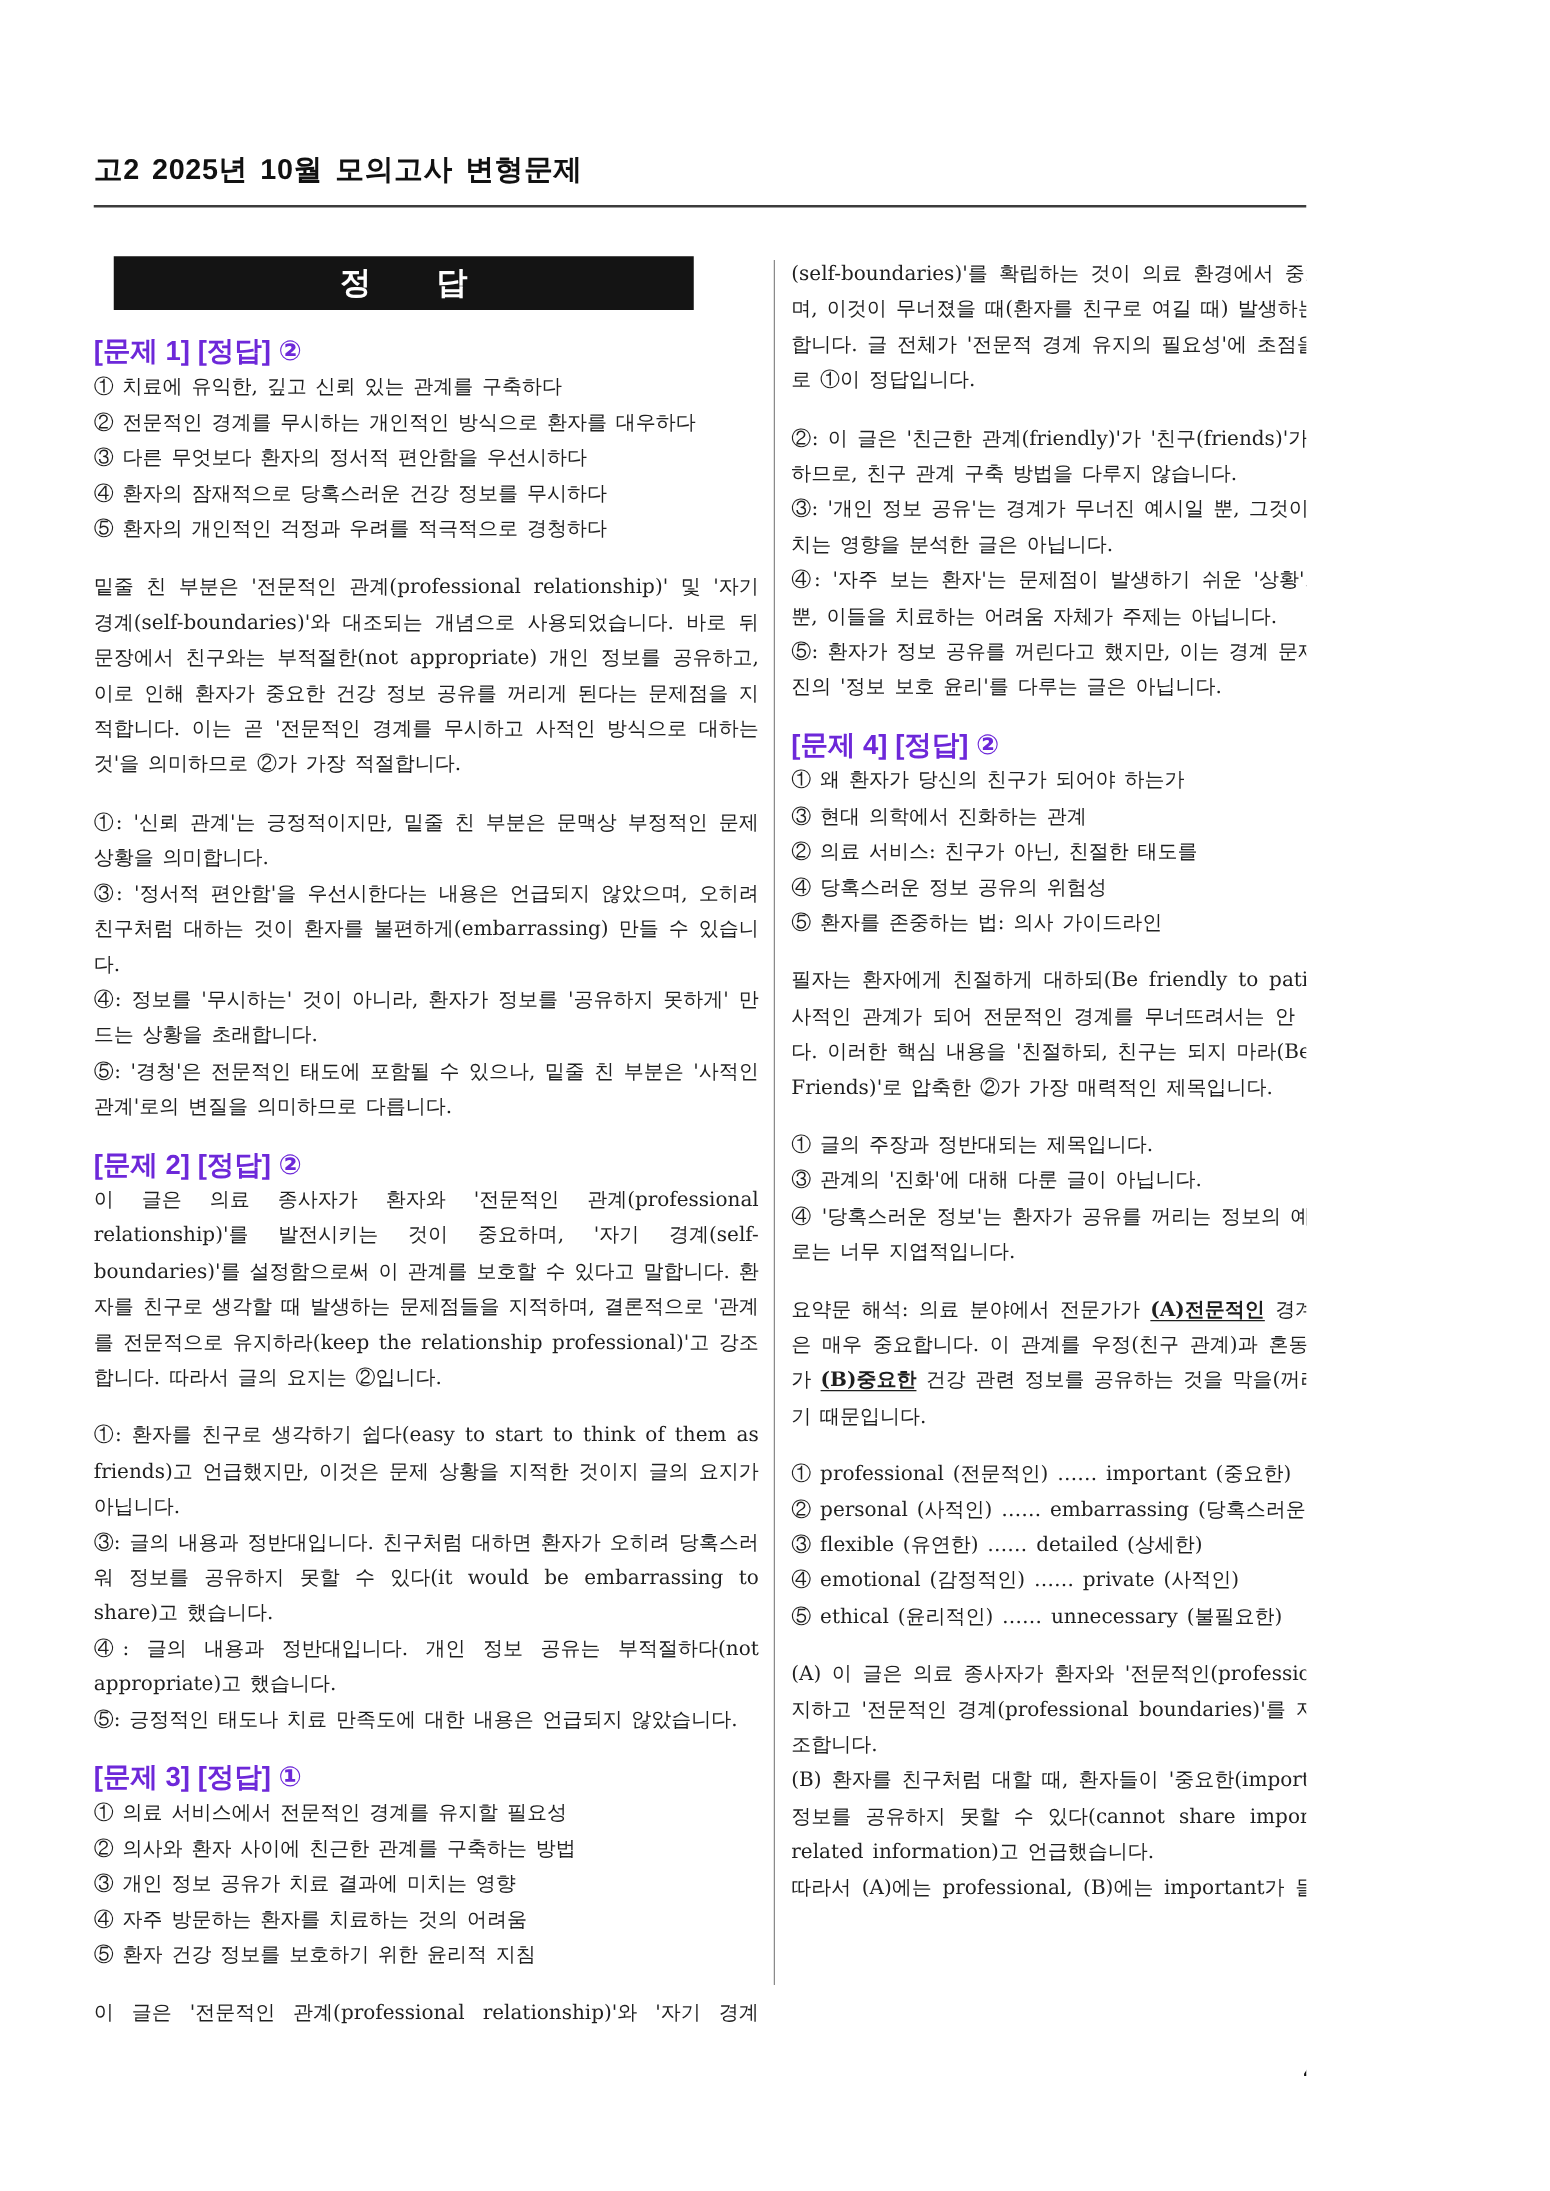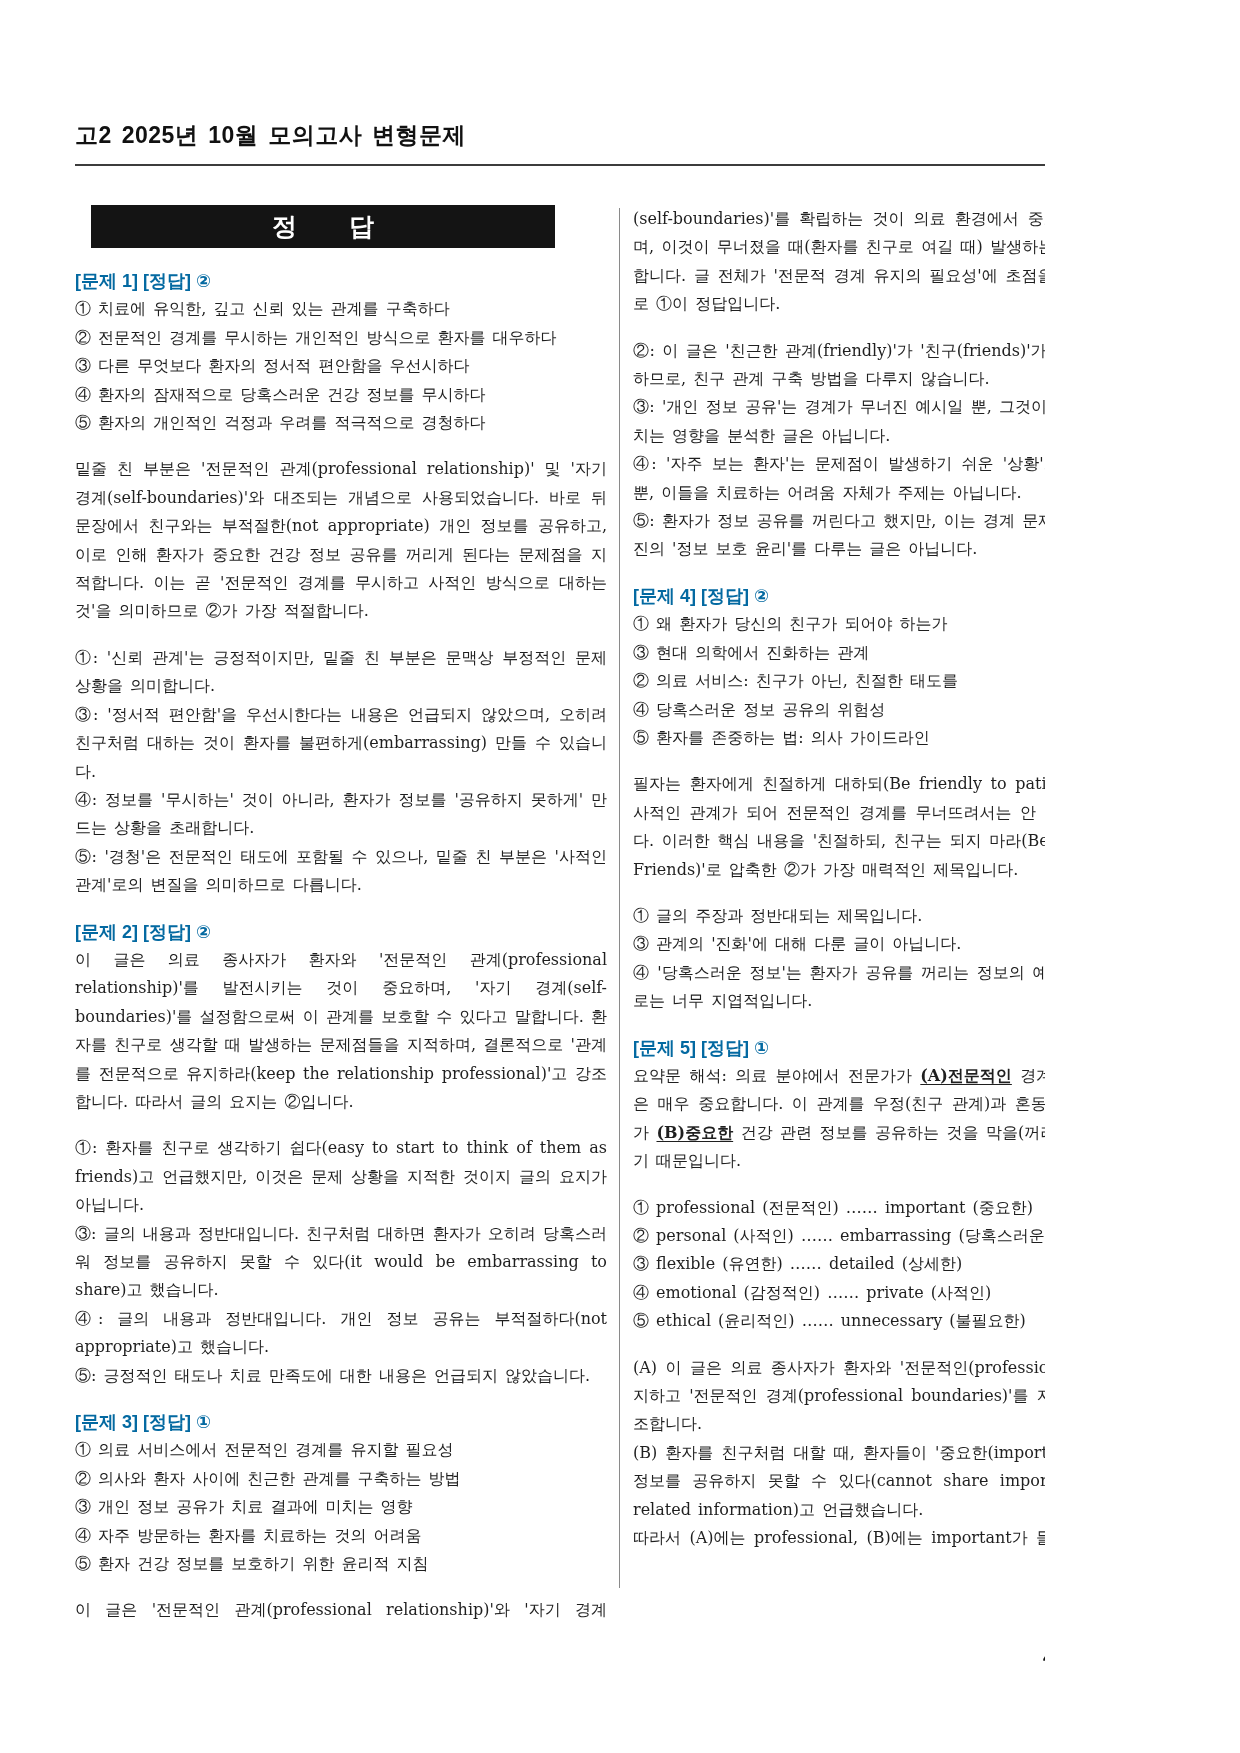--- a/index.html
+++ b/index.html
@@ -31,21 +31,21 @@
     display: flex; align-items: center; justify-content: center; gap: 52px;
     margin-bottom: 19px;
   }
   .banner span {
     color: #ffffff; font-family: "Liberation Sans", "DejaVu Sans", sans-serif;
     font-weight: bold; font-size: 25px;
   }
 
   .h-block {
     font-family: "Liberation Sans", "DejaVu Sans", sans-serif;
-    font-weight: bold; font-size: 18px; color: #0369a1;
+    font-weight: bold; font-size: 22px; color: #6d28d9;
   }
   .p-block { text-align: justify; word-spacing: 2px; }
   .jlast { text-align-last: justify; }
   .opt-block { word-spacing: 2px; }
   .gap { height: 18px; }
 
   .bu { font-weight: bold; text-decoration: underline; text-underline-offset: 3px; }
 
   .page-num {
     position: absolute; left: 1012px; top: 1648px; width: 50px; text-align: right;
@@ -117,21 +117,20 @@
         <div class="opt-block">② 의료 서비스: 친구가 아닌, 친절한 태도를</div>
         <div class="opt-block">④ 당혹스러운 정보 공유의 위험성</div>
         <div class="opt-block">⑤ 환자를 존중하는 법: 의사 가이드라인</div>
         <div class="gap"></div>
         <div class="p-block">필자는 환자에게 친절하게 대하되(Be friendly to patients), 친구처럼 사적인 관계가 되어 전문적인 경계를 무너뜨려서는 안 된다고 주장합니다. 이러한 핵심 내용을 '친절하되, 친구는 되지 마라(Be Friendly, Not Friends)'로 압축한 ②가 가장 매력적인 제목입니다.</div>
         <div class="gap"></div>
         <div class="p-block">① 글의 주장과 정반대되는 제목입니다.</div>
         <div class="p-block">③ 관계의 '진화'에 대해 다룬 글이 아닙니다.</div>
         <div class="p-block">④ '당혹스러운 정보'는 환자가 공유를 꺼리는 정보의 예시일 뿐, 제목으로는 너무 지엽적입니다.</div>
         <div class="gap"></div>
-        <div class="h-block">[문제 5] [정답] ①</div>
         <div class="p-block"><span>요약문 해석: 의료 분야에서 전문가가 </span><span class="bu">(A)전문적인</span><span> 경계를 유지하는 것은 매우 중요합니다. 이 관계를 우정(친구 관계)과 혼동하게 되면, 환자가 </span><span class="bu">(B)중요한</span><span> 건강 관련 정보를 공유하는 것을 막을(꺼리게 만들) 수 있기 때문입니다.</span></div>
         <div class="gap"></div>
         <div class="opt-block">① professional (전문적인) …… important (중요한)</div>
         <div class="opt-block">② personal (사적인) …… embarrassing (당혹스러운)</div>
         <div class="opt-block">③ flexible (유연한) …… detailed (상세한)</div>
         <div class="opt-block">④ emotional (감정적인) …… private (사적인)</div>
         <div class="opt-block">⑤ ethical (윤리적인) …… unnecessary (불필요한)</div>
         <div class="gap"></div>
         <div class="p-block">(A) 이 글은 의료 종사자가 환자와 '전문적인(professional)' 관계를 유지하고 '전문적인 경계(professional boundaries)'를 지켜야 한다고 강조합니다.</div>
         <div class="p-block">(B) 환자를 친구처럼 대할 때, 환자들이 '중요한(important)' 건강 관련 정보를 공유하지 못할 수 있다(cannot share important health- - related information)고 언급했습니다.</div>

